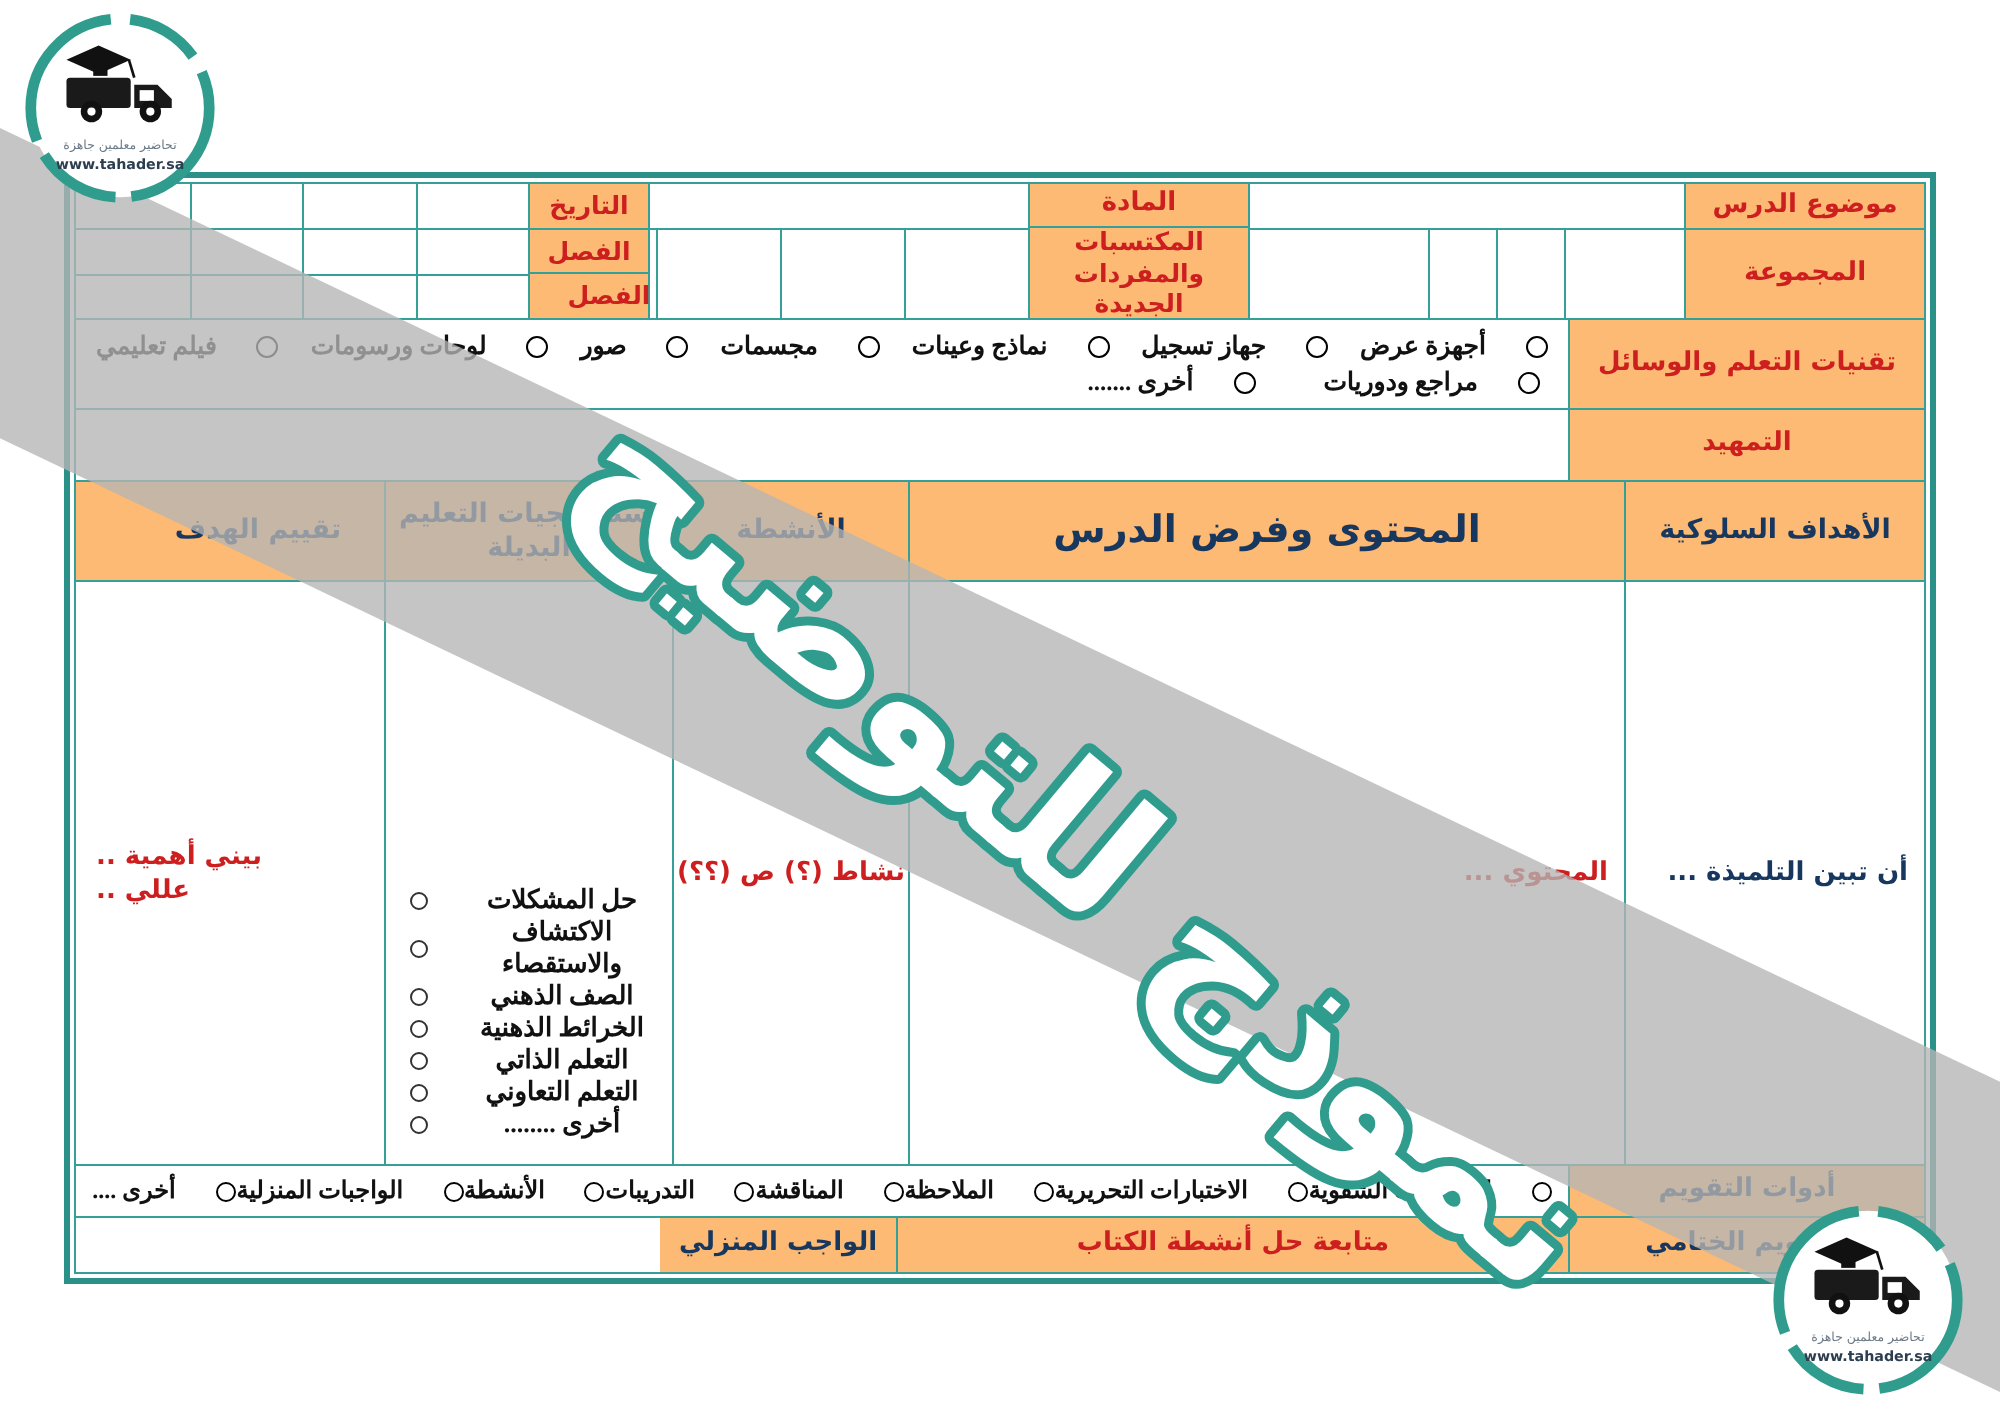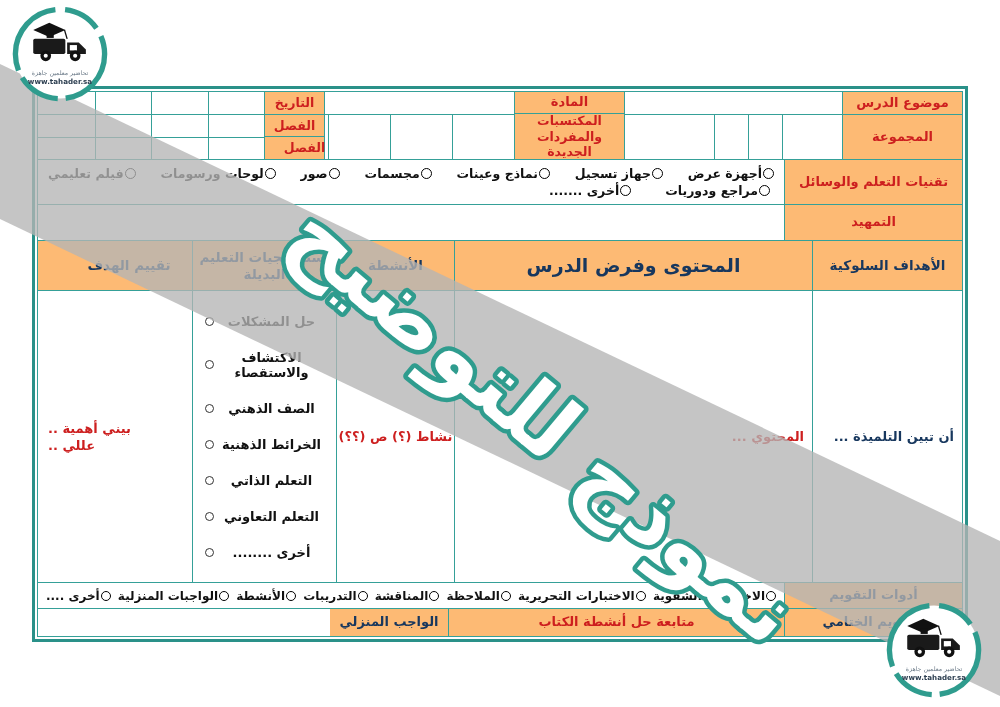--- a/index.html
+++ b/index.html
@@ -30,21 +30,21 @@
   
   .boxrow{display:flex;direction:rtl;flex:1;}
   .boxrow .bx{width:34px;border-left:1px solid #35a098;box-sizing:border-box;}
   .boxrow .bx.wide{width:62px;}
   .boxrow .pad{border:none;}
   .grid43{display:grid;direction:rtl;grid-template-columns:repeat(4,1fr);grid-template-rows:23px 23px 22px;}
   .gc{box-sizing:border-box;border-left:1px solid #35a098;border-bottom:1px solid #35a098;}
   .gc:nth-child(4n){border-left:none;}
   .gc:nth-child(n+9){border-bottom:none;}
   
-  .opt{display:inline-flex;align-items:center;gap:1px;font-weight:bold;color:#111;}
+  .opt{display:inline-flex;align-items:center;gap:20px;font-weight:bold;color:#111;font-family:Liberation Serif, serif;}
   .circ{width:11px;height:11px;border:1.6px solid #000;border-radius:50%;
         box-sizing:border-box;flex:0 0 auto;background:transparent;}
   .media-cell{display:flex;flex-direction:column;justify-content:center;padding:1px 10px;gap:2px;}
   .media-l1{display:flex;direction:rtl;justify-content:space-between;font-size:12.5px;}
   .media-l2{display:flex;direction:rtl;justify-content:flex-start;gap:34px;padding-right:4px;font-size:12.5px;}
   .eval-cell{display:flex;direction:rtl;align-items:center;justify-content:space-between;
              padding:0 8px;font-size:12px;}
   .eval-cell .circ{width:10px;height:10px;}
   .strat-cell{display:flex;flex-direction:column;justify-content:space-around;padding:12px 0;}
   .strat-cell .opt{display:flex;direction:rtl;align-items:center;padding:0 8px 0 12px;font-size:13px;}
@@ -188,21 +188,21 @@
       <div class="r h292">
         <div class="c vmid-right" style="width:150px;">
           <span class="val navy">أن تبين التلميذة ...</span>
         </div>
         <div class="c vmid-right" style="width:358px;">
           <span class="val red">المحتوي ...</span>
         </div>
         <div class="c center-cell" style="width:118px;">
           <span class="val red">نشاط (؟) ص (؟؟)</span>
         </div>
-        <div class="c strat-cell" style="width:144px;">
+        <div class="c strat-cell" style="width:144px;justify-content:flex-end;">
             <div class="opt">
               <span class="opt-label">حل المشكلات</span>
               <span class="circ"></span>
             </div>
             <div class="opt">
               <span class="opt-label">الاكتشاف والاستقصاء</span>
               <span class="circ"></span>
             </div>
             <div class="opt">
               <span class="opt-label">الصف الذهني</span>

